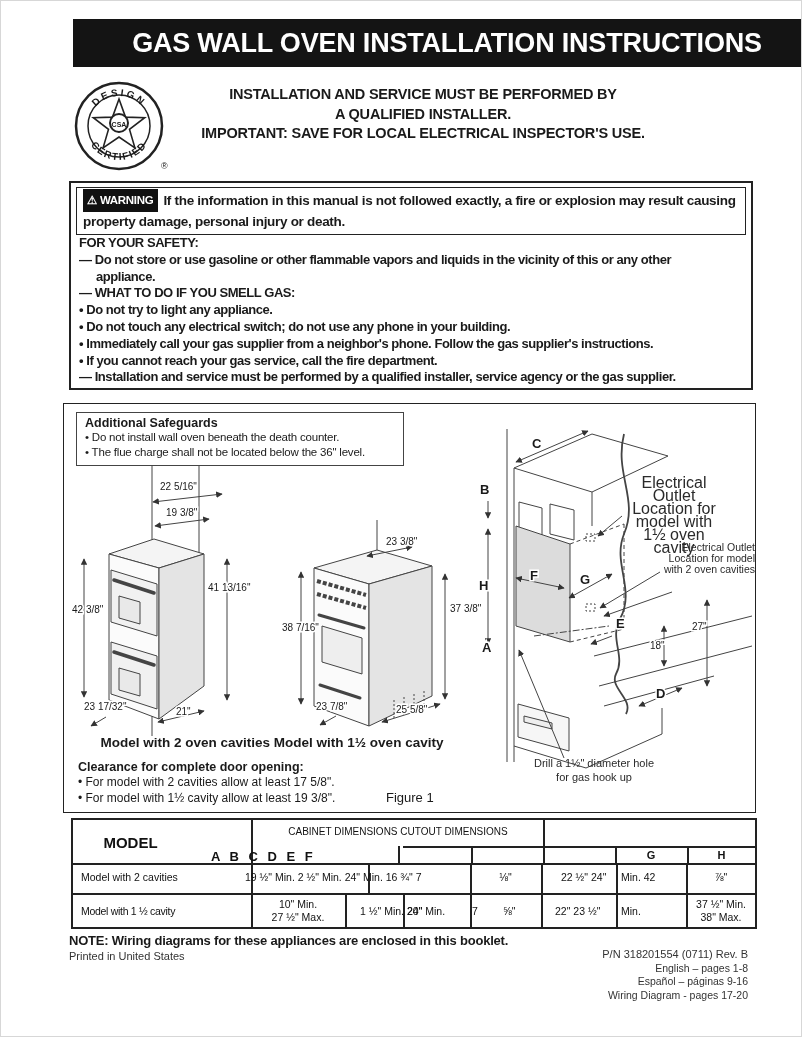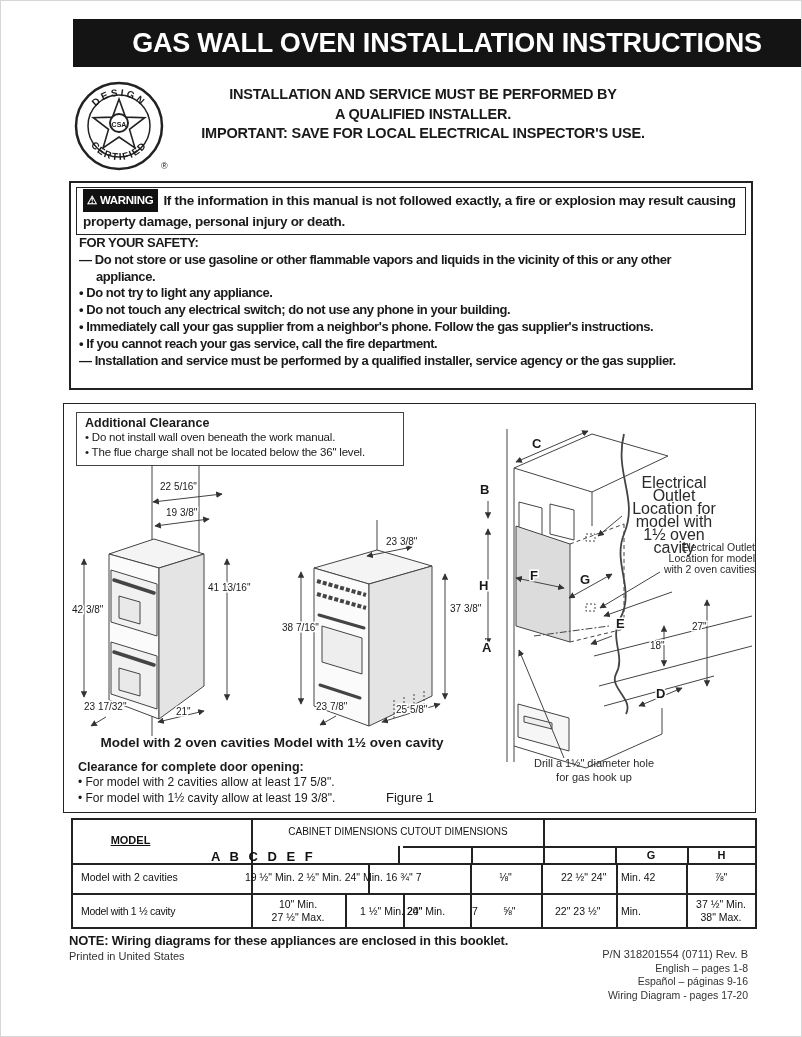--- a/index.html
+++ b/index.html
@@ -76,20 +76,21 @@
   </div>
 
   <div class="abs outerbox">
     <div class="abs warnbox">
       <span class="wbadge"><span>⚠</span> <span>WARNING</span></span><span>If the information in this manual is not followed exactly, a fire or explosion may result causing property damage, personal injury or death.</span>
     </div>
     <div class="abs safety">
       <div>FOR YOUR SAFETY:</div>
       <div class="sitem">— Do not store or use gasoline or other flammable vapors and liquids in the vicinity of this or any other
 appliance.</div>
+      <div class="sitem">— WHAT TO DO IF YOU SMELL GAS:</div>
       <div class="sitem">• Do not try to light any appliance.</div>
       <div class="sitem">• Do not touch any electrical switch; do not use any phone in your building.</div>
       <div class="sitem">• Immediately call your gas supplier from a neighbor's phone.  Follow the gas supplier's instructions.</div>
       <div class="sitem">• If you cannot reach your gas service, call the fire department.</div>
       <div class="sitem">— Installation and service must be performed by a qualified installer, service agency or the gas supplier.</div>
     </div>
   </div>
 
   <div class="abs figbox">
 
@@ -194,22 +195,22 @@
       <text class="stl" x="466" y="176">F</text>
       <text class="stl" x="516" y="180">G</text>
       <text class="stl" x="552" y="224">E</text>
       <text class="stl" x="418" y="248">A</text>
       <text class="stl" x="592" y="294">D</text>
       <text class="st" x="586" y="245">18"</text>
       <text class="st" x="628" y="226">27"</text>
     </svg>
 
     <div class="abs safeg">
-      <div class="t">Additional Clearance</div>
-      <div class="i">• Do not install wall oven beneath the work manual.</div>
+      <div class="t">Additional Safeguards</div>
+      <div class="i">• Do not install wall oven beneath the death counter.</div>
       <div class="i">• The flue charge shall not be located below the 36" level.</div>
     </div>
 
     <div class="abs note1">Electrical Outlet Location for model with 1½ oven cavity</div>
     <div class="abs note2">Electrical Outlet Location for model with 2 oven cavities</div>
     <div class="abs drill">Drill a 1½" diameter hole
 for gas hook up</div>
 
     <div class="abs cap">Model with 2 oven cavities Model with 1½ oven cavity</div>
 
@@ -243,21 +244,21 @@
     <div class="vl" style="left:613px;top:43px;height:30px;"></div>
 
     <div class="vl" style="left:178px;top:73px;height:36px;"></div>
     <div class="vl" style="left:272px;top:73px;height:36px;"></div>
     <div class="vl" style="left:330px;top:73px;height:36px;"></div>
     <div class="vl" style="left:397px;top:73px;height:36px;"></div>
     <div class="vl" style="left:468px;top:73px;height:36px;"></div>
     <div class="vl" style="left:543px;top:73px;height:36px;"></div>
     <div class="vl" style="left:613px;top:73px;height:36px;"></div>
 
-    <span class="tcell b" style="left:10px;top:14px;width:95px;text-align:center;font-size:11px;text-decoration:underline;">MODEL</span>
+    <span class="tcell b" style="left:10px;top:14px;width:95px;text-align:center;font-size:15px;">MODEL</span>
     <span class="tcell" style="left:200px;top:6px;width:250px;text-align:center;font-size:10px;">CABINET DIMENSIONS CUTOUT DIMENSIONS</span>
     <span class="tcell b" style="left:138px;top:29px;font-size:13px;letter-spacing:3px;">A B C D E F</span>
     <span class="tcell b" style="left:542px;top:29px;width:72px;text-align:center;font-size:11px;">G</span>
     <span class="tcell b" style="left:614px;top:29px;width:69px;text-align:center;font-size:11px;">H</span>
 
     <span class="tcell" style="left:8px;top:51px;">Model with 2 cavities</span>
     <span class="tcell" style="left:172px;top:51px;white-space:nowrap;">19 ½" Min. 2 ½" Min. 24" Min. 16 ¾" 7</span>
     <span class="tcell" style="left:397px;top:51px;width:71px;text-align:center;">⅛"</span>
     <span class="tcell" style="left:488px;top:51px;white-space:nowrap;">22 ½" 24"</span>
     <span class="tcell" style="left:548px;top:51px;white-space:nowrap;">Min. 42</span>

